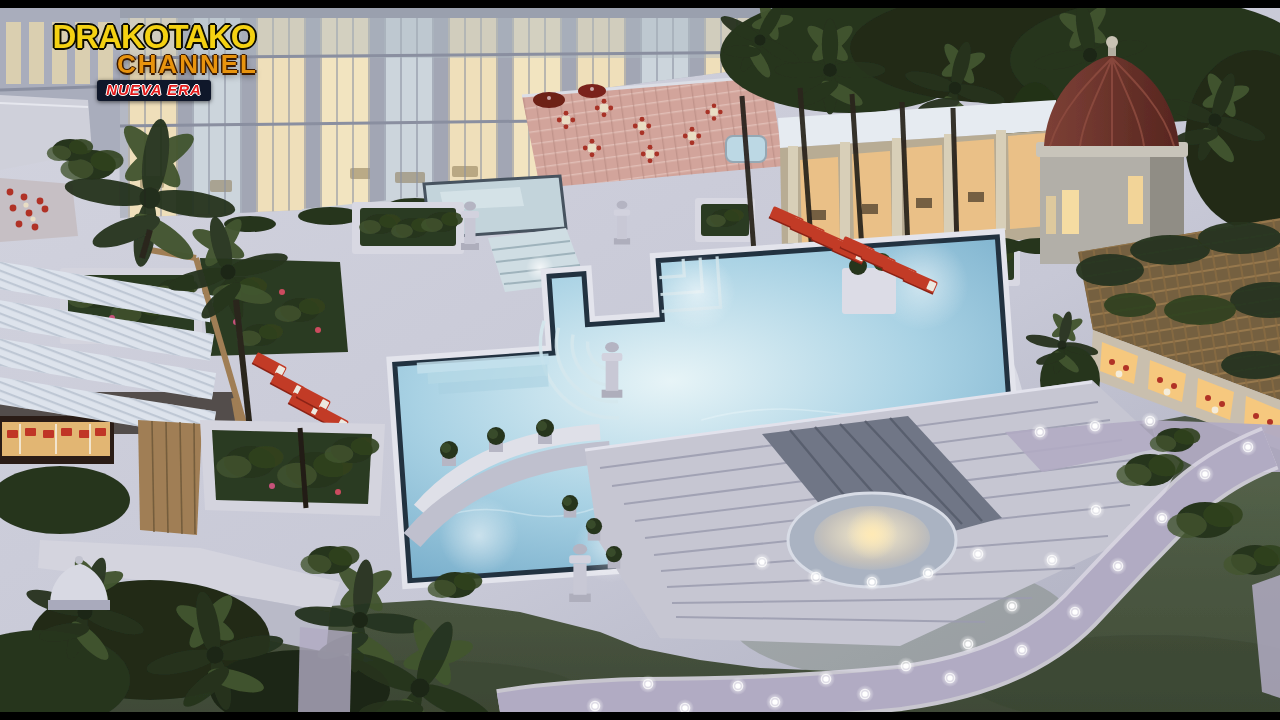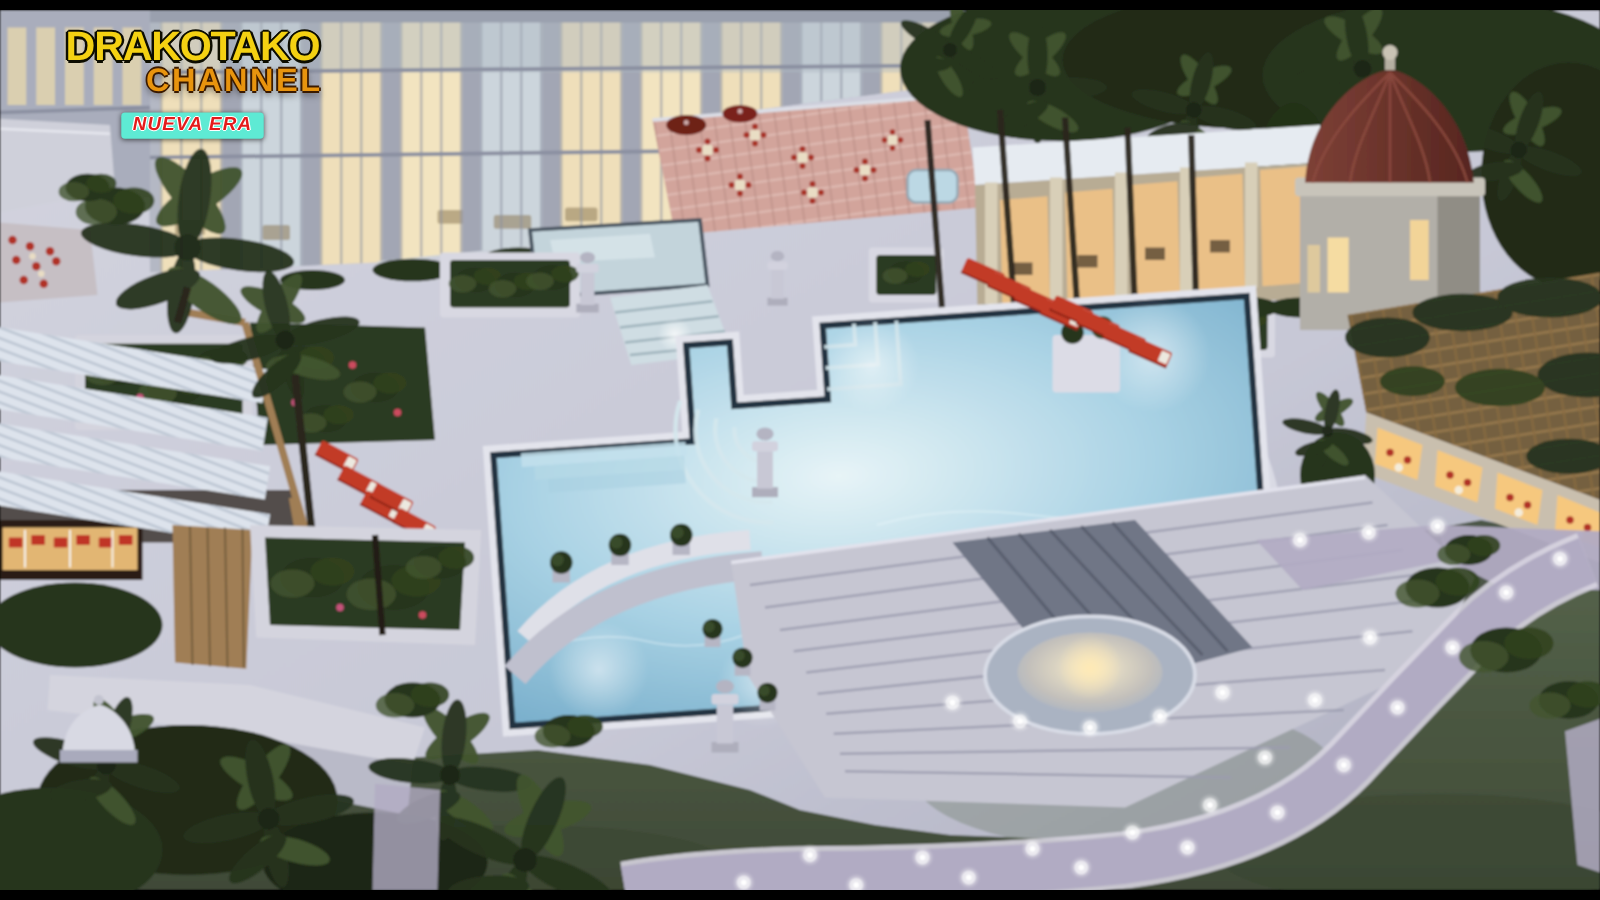--- a/index.html
+++ b/index.html
@@ -8,21 +8,21 @@
   .frame svg{position:absolute;left:0;top:0;display:block;}
   .bar{position:absolute;left:0;width:1280px;height:8px;background:#000;z-index:40;}
   .bar.top{top:0;} .bar.bottom{bottom:0;}
   .logo{position:absolute;left:50px;top:20px;width:208px;text-align:center;z-index:30;line-height:1;}
   .logo .l1{font-size:33px;font-weight:800;letter-spacing:-1px;color:#f4d112;
      text-shadow:-2px 0 0 #0d0d00,2px 0 0 #0d0d00,0 -2px 0 #0d0d00,0 2px 0 #0d0d00,
         -1px -1px 0 #0d0d00,1px 1px 0 #0d0d00,-1px 1px 0 #0d0d00,1px -1px 0 #0d0d00;}
   .logo .l2{font-size:26px;font-weight:800;letter-spacing:2px;margin-top:-2px;color:#e8940e;
      text-shadow:-1.5px 0 0 #3a1a00,1.5px 0 0 #3a1a00,0 -1.5px 0 #3a1a00,0 1.5px 0 #3a1a00,
         0 3px 6px rgba(0,0,0,.5);text-align:right;}
-  .l3wrap{display:inline-block;margin-top:13px;background:#5eead4;border-radius:3px;
+  .l3wrap{display:inline-block;margin-top:3px;background:#0f172a;border-radius:3px;
      padding:2px 9px 3px 9px;box-shadow:0 1px 4px rgba(0,0,0,.6);}
   .logo .l3{font-size:15px;font-weight:700;font-style:italic;letter-spacing:1px;color:#e31b1b;
      text-shadow:-1px 0 0 #fff,1px 0 0 #fff,0 -1px 0 #fff,0 1px 0 #fff;}
 </style>
 </head>
 <body>
 
 <div class="frame">
 
 <svg width="1280" height="720" viewBox="0 0 1280 720" xmlns="http://www.w3.org/2000/svg">

